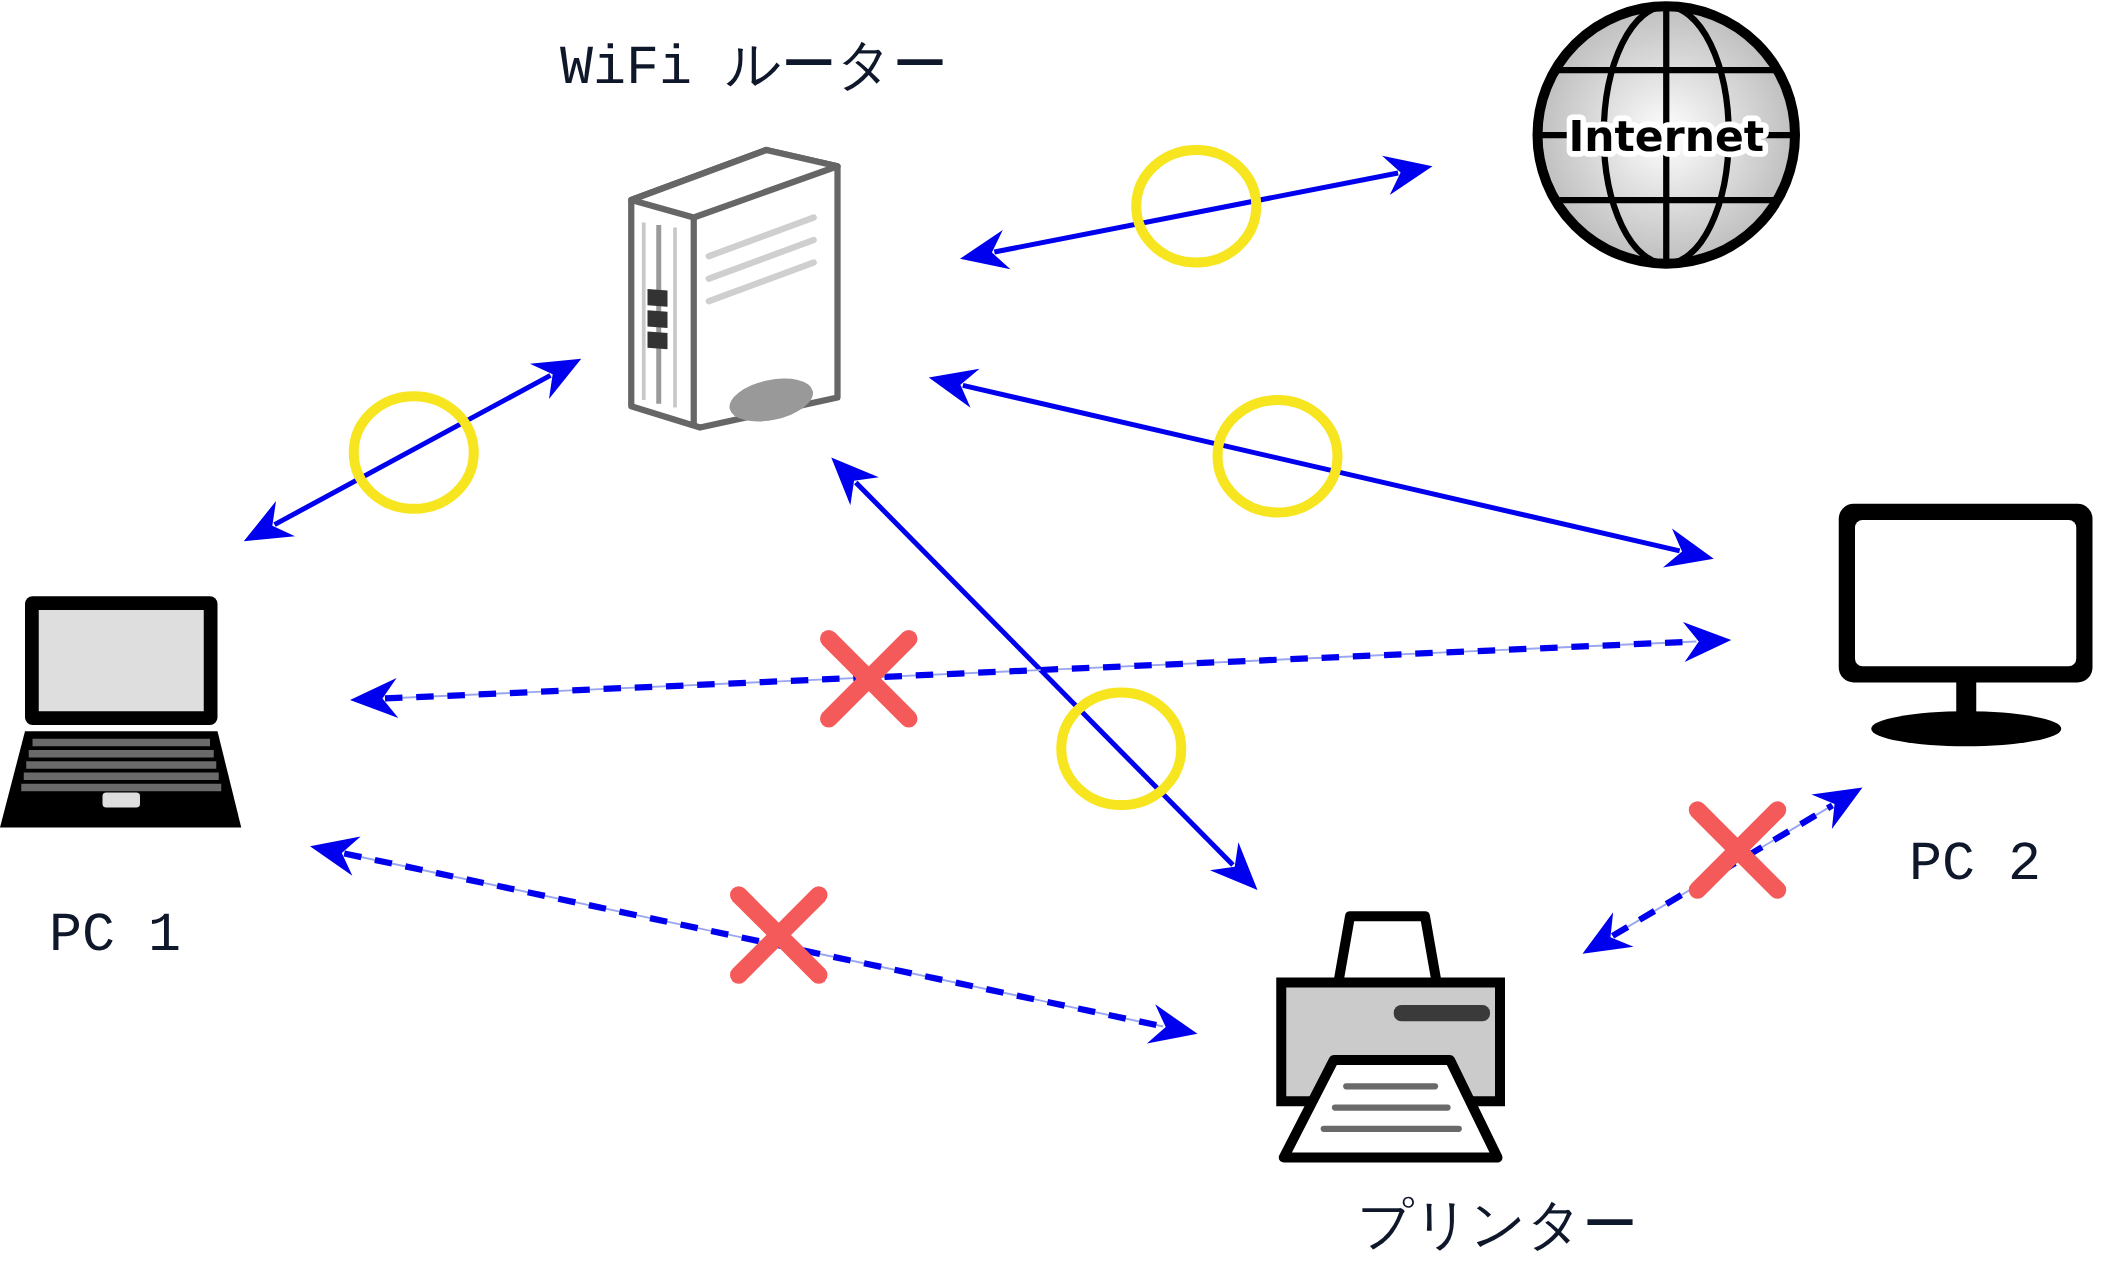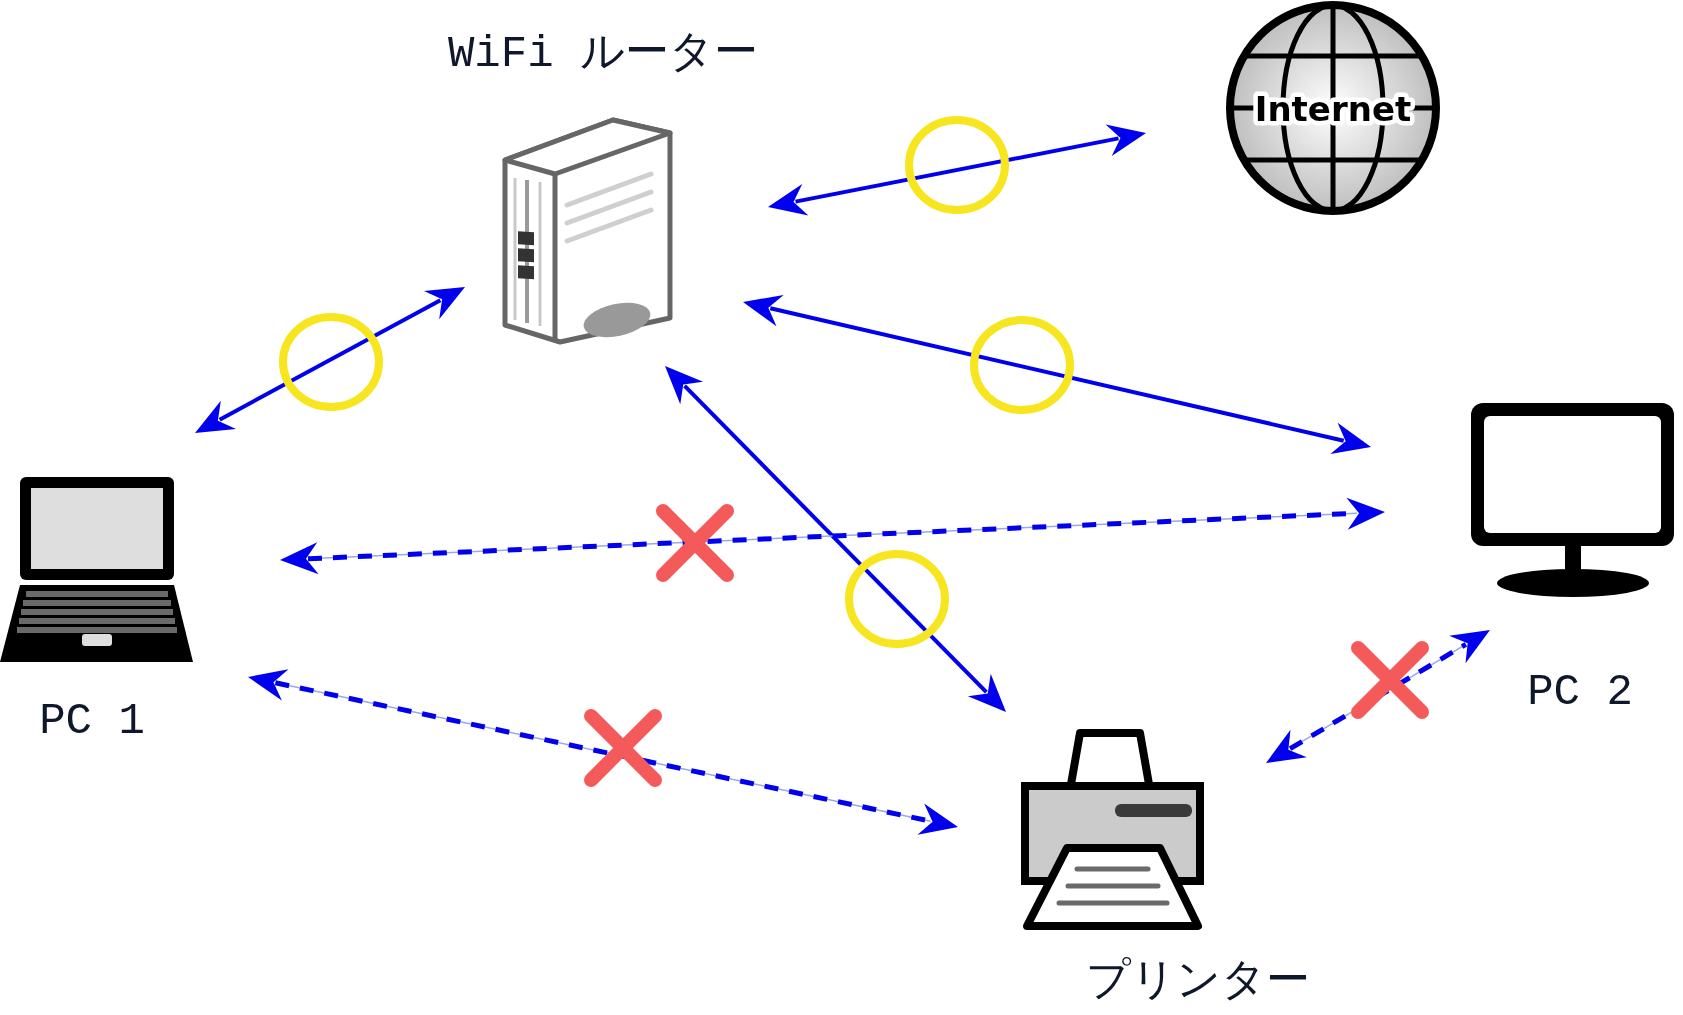--- a/index.html
+++ b/index.html
@@ -1,20 +1,20 @@
 <!DOCTYPE html>
 <html><head>
 <meta charset="utf-8">
 <style>
   html, body { margin: 0; padding: 0; background: #ffffff; }
   body { width: 1683px; height: 1015px; position: relative; overflow: hidden; font-family: "DejaVu Sans", "Liberation Sans", sans-serif; }
   #stage { position: absolute; left: 0; top: 0; width: 1683px; height: 1015px; }
   .label { position: absolute; font-family: Liberation Mono, monospace; font-size: 44px; color: #0f172a; white-space: nowrap; transform: translateX(-50%); letter-spacing: 0px; font-weight: 300; }
   #lbl-router { left: 603px; top: 22px; }
-  #lbl-pc1 { left: 92px; top: 696px; }
+  #lbl-pc1 { left: 92px; top: 724px; }
   #lbl-pc2 { left: 1580px; top: 638px; margin-top: 29px; }
   #lbl-printer { left: 1198px; top: 950px; }
 </style>
 </head>
 <body>
 
 <svg id="stage" width="1683" height="1015" viewBox="0 0 1683 1015" xmlns="http://www.w3.org/2000/svg">
   <defs>
     <radialGradient id="globeGrad" cx="50%" cy="50%" r="55%">
       <stop offset="0%" stop-color="#ffffff"></stop>

